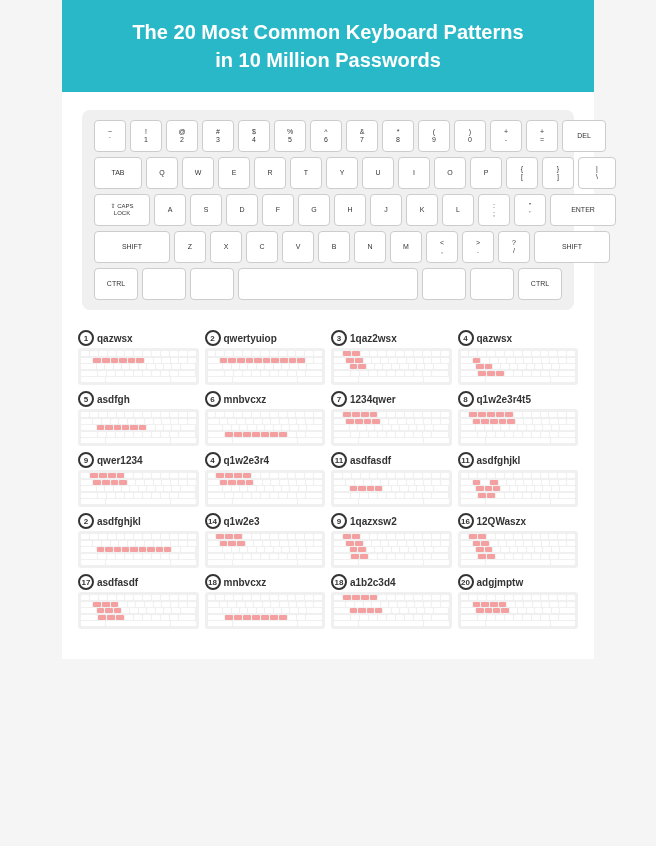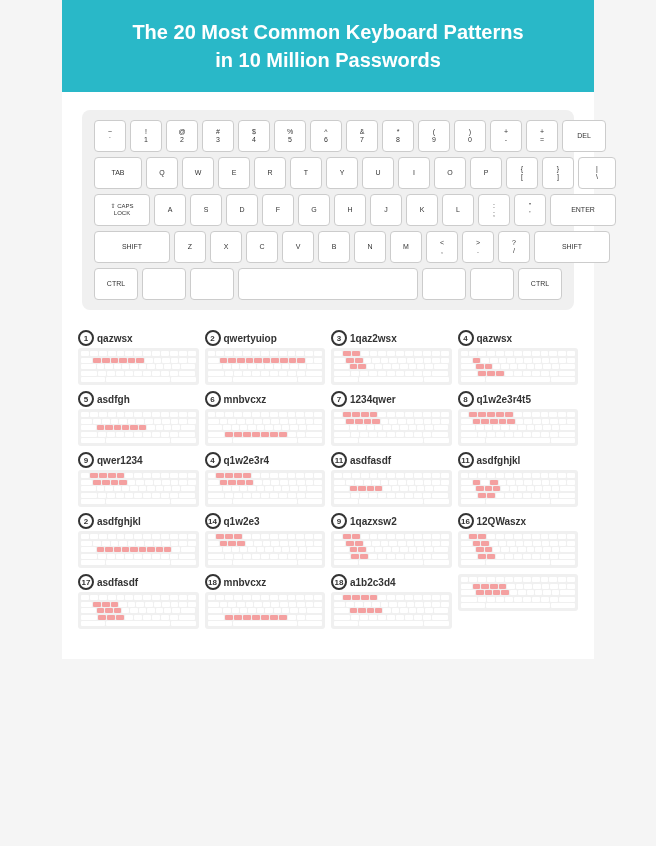--- a/index.html
+++ b/index.html
@@ -1624,20 +1624,24 @@
           </div>
         <div class="mini-row">
             <div class="mini-key wide"></div>
             <div class="mini-key space"></div>
             <div class="mini-key wide"></div>
           </div>
       </div>
     </div>
 
     <div class="pattern-item">
+      <div class="pattern-label">
+        <span class="pattern-num">20</span>
+        <span>adgjmptw</span>
+      </div>
       <div class="mini-keyboard">
         <div class="mini-row">
             <div class="mini-key"></div>
             <div class="mini-key"></div>
             <div class="mini-key"></div>
             <div class="mini-key"></div>
             <div class="mini-key"></div>
             <div class="mini-key"></div>
             <div class="mini-key"></div>
             <div class="mini-key"></div>

